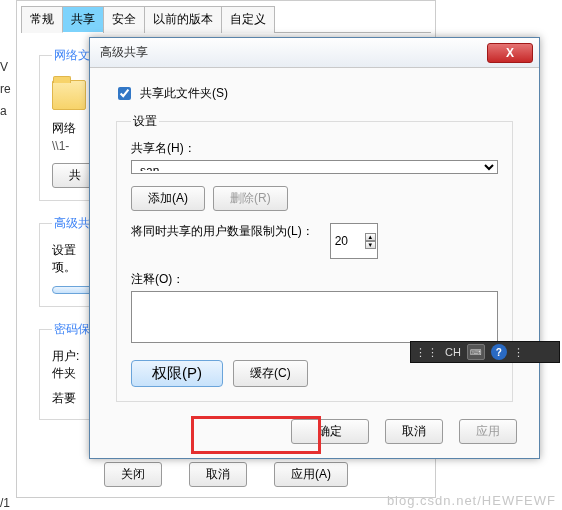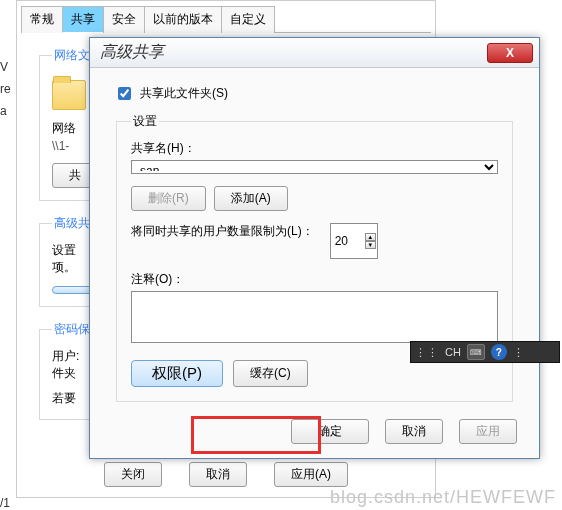--- a/index.html
+++ b/index.html
@@ -104,21 +104,21 @@
     border:1px solid #5a84aa;
     box-shadow: 0 0 8px rgba(0,0,0,.35);
   }
   .adv-titlebar {
     height:30px;
     background: linear-gradient(#fefefe,#e9eef4);
     border-bottom:1px solid #c9c9c9;
     display:flex; align-items:center;
     padding:0 6px;
   }
-  .adv-title { flex:1; font-size:16px; color:#333; padding-left:4px;font-style:italic;}
+  .adv-title { flex:1; font-size:12px; color:#333; padding-left:4px;}
   .close-btn {
     width:46px; height:20px;
     background: linear-gradient(#e57373,#c62828);
     border:1px solid #a01818;
     border-radius:3px;
     color:#fff;
     display:flex; align-items:center; justify-content:center;
     font-weight:bold;
     cursor:pointer;
   }
@@ -188,21 +188,21 @@
     width:16px; height:16px;
     display:flex; align-items:center; justify-content:center;
   }
   .ime-help { background:#2a6ac3; border-radius:50%; color:#fff; font-weight:bold; font-size:10px;}
   .ime-kbd { background:#555; border:1px solid #777; border-radius:2px; font-size:8px; width:18px;}
   
   .watermark {
     position:absolute;
     right:6px; bottom:2px;
     color:#c7c7c7;
-    font-size:18px;
+    font-size:13px;
     letter-spacing:1px;
     font-family: Arial, sans-serif;
   }
   
   .edge-txt {
     position:absolute;
     left:0; top:56px;
     font-size:12px; color:#333;
     width:16px;
     line-height:22px;
@@ -271,22 +271,22 @@
     </label>
     <fieldset class="fieldset2">
       <legend>设置</legend>
 
       <div class="field-label">共享名(H)：</div>
       <select class="wide-select">
         <option>san</option>
       </select>
 
       <div class="small-btn-row">
+        <button class="btn">添加(A)</button>
         <button class="btn" disabled="">删除(R)</button>
-        <button class="btn">添加(A)</button>
       </div>
 
       <div class="limit-row">
         <span>将同时共享的用户数量限制为(L)：</span>
         <div class="spin">
           <span>20</span>
           <div class="spin-arrows">
             <span>▴</span>
             <span>▾</span>
           </div>

